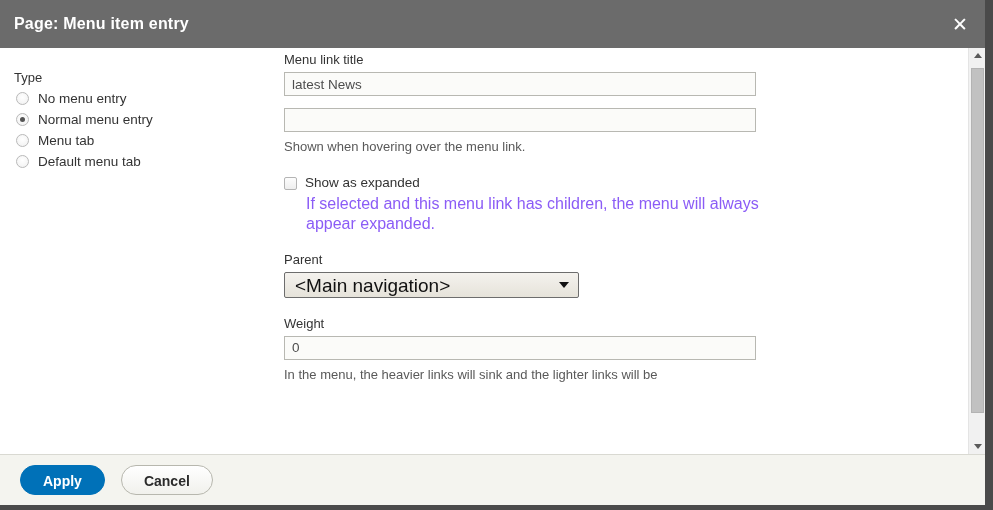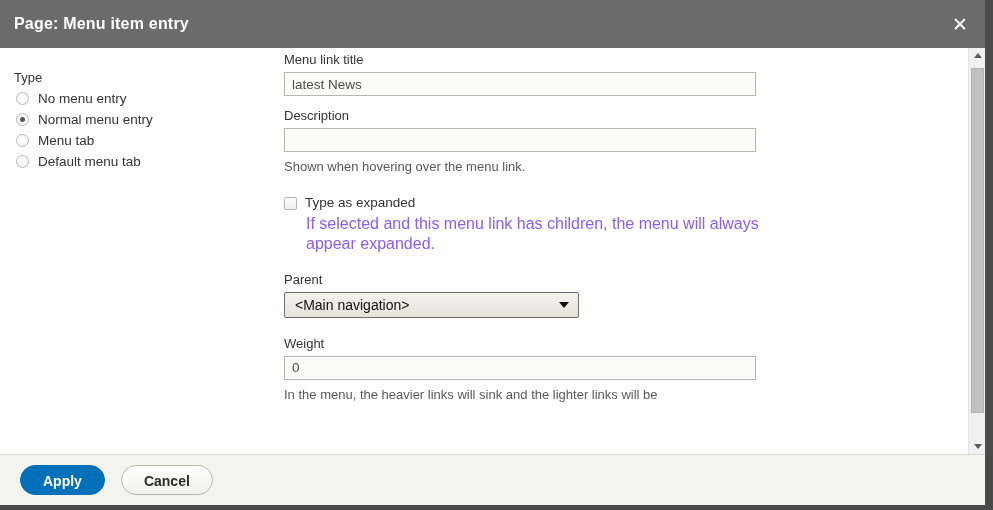--- a/index.html
+++ b/index.html
@@ -198,21 +198,21 @@
     position: relative;
     width: 295px;
   }
   .select-box {
     width: 295px;
     height: 26px;
     box-sizing: border-box;
     border: 1px solid #6d6d6d;
     border-radius: 2px;
     background: linear-gradient(#f4f2ee, #e6e3da);
-    font-size: 14px;
+    font-size: 19px;
     color: #111111;
     padding: 2px 26px 2px 10px;
     line-height: 21px;
     cursor: pointer;
     white-space: nowrap;
     overflow: hidden;
   }
   .select-arrow {
     position: absolute;
     right: 10px;
@@ -356,29 +356,28 @@
         </div>
 
         <div class="col-right">
 
           <div class="form-group">
             <span class="field-label">Menu link title</span>
             <input class="text-input" type="text" value="latest News" style="">
           </div>
 
           <div class="form-group">
-            <span class="field-label">Description</span>
             <input class="text-input" type="text" value="" style="">
             <div class="help-text">Shown when hovering over the menu link.</div>
           </div>
 
           <div>
             <div class="checkbox-row">
               <span class="checkbox"></span>
-              <span class="checkbox-label">Type as expanded</span>
+              <span class="checkbox-label">Show as expanded</span>
             </div>
             <div class="checkbox-help">If selected and this menu link has children, the menu will always appear expanded.</div>
           </div>
 
           <div class="form-group section-gap">
             <span class="field-label">Parent</span>
             <div class="select-wrap">
               <div class="select-box">&lt;Main navigation&gt;</div>
               <span class="select-arrow"></span>
             </div>

